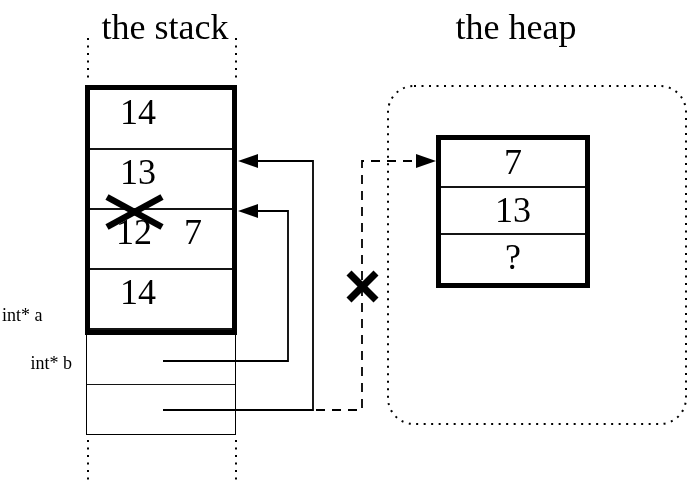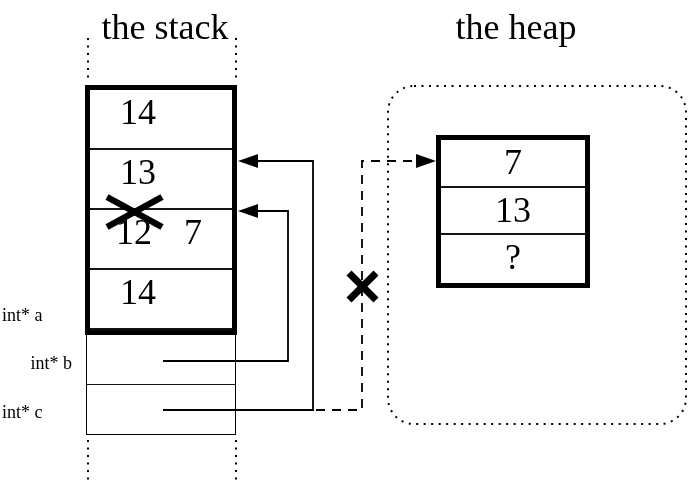--- a/index.html
+++ b/index.html
@@ -129,21 +129,20 @@
     </div>
   </div>
 
   <div id="stack-lower-cells">
     <div class="lower-row divided"></div>
     <div class="lower-row"></div>
   </div>
 
   <div class="var-label" id="label-a">int* a</div>
   <div class="var-label" id="label-b">int* b</div>
-  <div class="var-label" id="label-c">int* c</div>
 
   <div id="heap-block">
     <div class="cell-row divided">
       <span>7</span>
     </div>
     <div class="cell-row divided">
       <span>13</span>
     </div>
     <div class="cell-row">
       <span>?</span>

